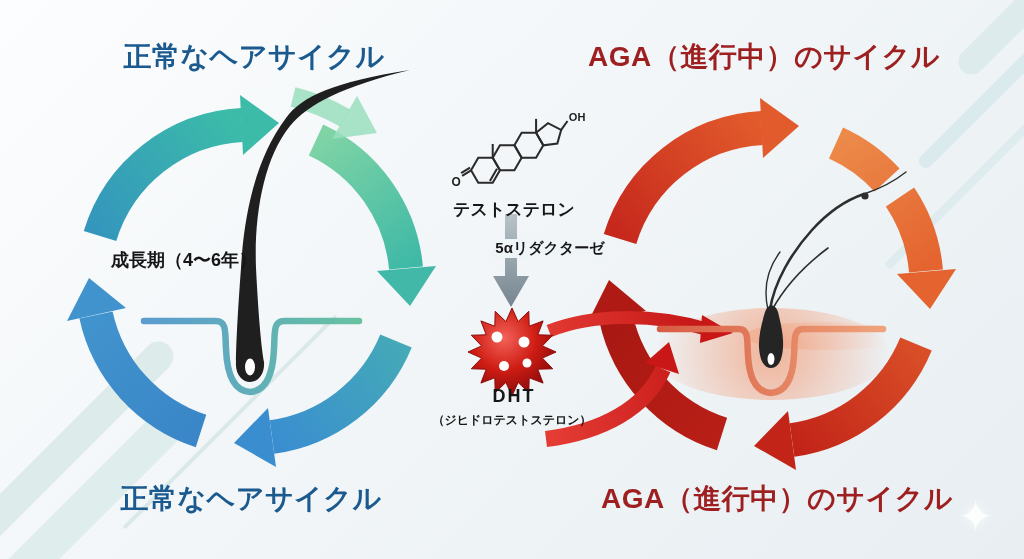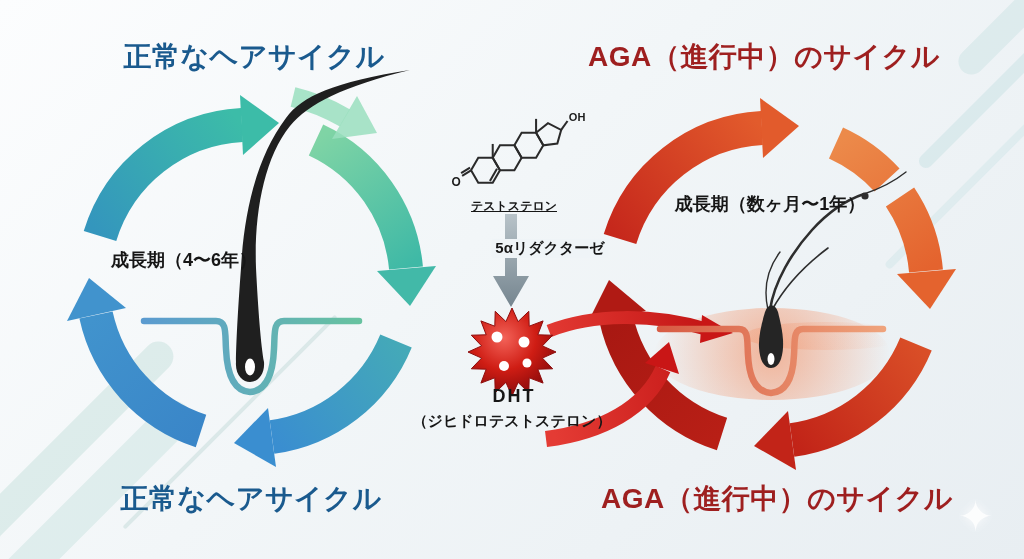--- a/index.html
+++ b/index.html
@@ -12,24 +12,24 @@
   .s2{left:-95px;top:505px;width:330px;height:36px;background:rgba(176,214,208,.30);}
   .s3{left:80px;top:420px;width:300px;height:4px;background:rgba(190,215,212,.45);}
   .s4{left:880px;top:60px;width:280px;height:14px;background:rgba(196,224,226,.45);}
   .s5{left:840px;top:150px;width:320px;height:8px;background:rgba(200,226,228,.38);}
   .s6{left:930px;top:-20px;width:220px;height:26px;background:rgba(188,220,222,.35);}
   svg{position:absolute;left:0;top:0;}
   .txt{position:absolute;transform:translateX(-50%);white-space:nowrap;font-weight:700;}
   .title-blue{font-size:28px;color:#1a5a8e;letter-spacing:.5px;}
   .title-red{font-size:28px;color:#9e1f1f;letter-spacing:.5px;}
   .phase{font-size:18px;color:#161616;}
-  .mol{font-size:12px;color:#161616;text-decoration:underline;}
+  .mol{font-size:17px;color:#161616;}
   .enzyme{font-size:15px;color:#161616;background:#eff4f7;padding:0 4px;border-radius:3px;}
   .dht{font-size:18px;color:#161616;letter-spacing:2px;}
-  .dhtfull{font-size:15px;color:#161616;}
+  .dhtfull{font-size:12px;color:#161616;}
   .sparkle{position:absolute;left:958px;top:492px;font-size:42px;color:#ffffff;
            opacity:.9;text-shadow:0 0 10px rgba(255,255,255,.9);}
 </style>
 </head>
 <body>
 
 <div class="canvas">
 
   <div class="stripe s1"></div>
   <div class="stripe s2"></div>
@@ -186,21 +186,20 @@
       <circle cx="504" cy="366" r="5" fill="#ffffff"></circle>
       <circle cx="527" cy="363" r="4.5" fill="#ffffff"></circle>
     </g>
   </svg>
 
   <div class="txt title-blue" style="left:254px;top:38px;">正常なヘアサイクル</div>
   <div class="txt title-red" style="left:764px;top:38px;">AGA（進行中）のサイクル</div>
 
   <div class="txt phase" style="left:184px;top:248px;">成長期（4〜6年）</div>
 
-  <div class="txt phase" style="left:770px;top:192px;">成長期（数ヶ月〜1年）</div>
 
   <div class="txt mol" style="left:514px;top:198px;">テストステロン</div>
   <div class="txt enzyme" style="left:514px;top:239px;margin-left:36px;">5αリダクターゼ</div>
   <div class="txt dht" style="left:514px;top:386px;">DHT</div>
   <div class="txt dhtfull" style="left:512px;top:412px;">（ジヒドロテストステロン）</div>
 
   <div class="txt title-blue" style="left:251px;top:480px;">正常なヘアサイクル</div>
   <div class="txt title-red" style="left:777px;top:480px;">AGA（進行中）のサイクル</div>
 
   <div class="sparkle">✦</div>

